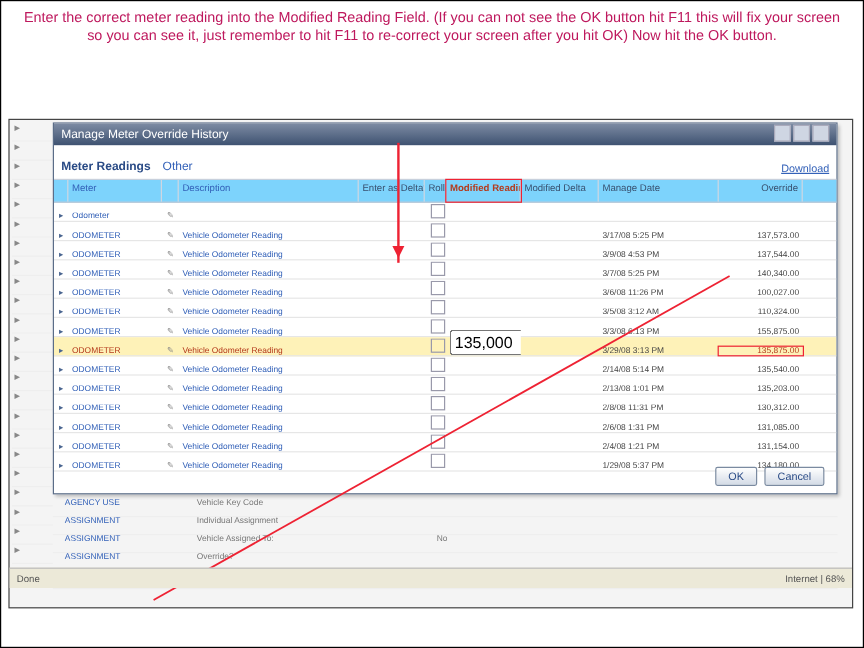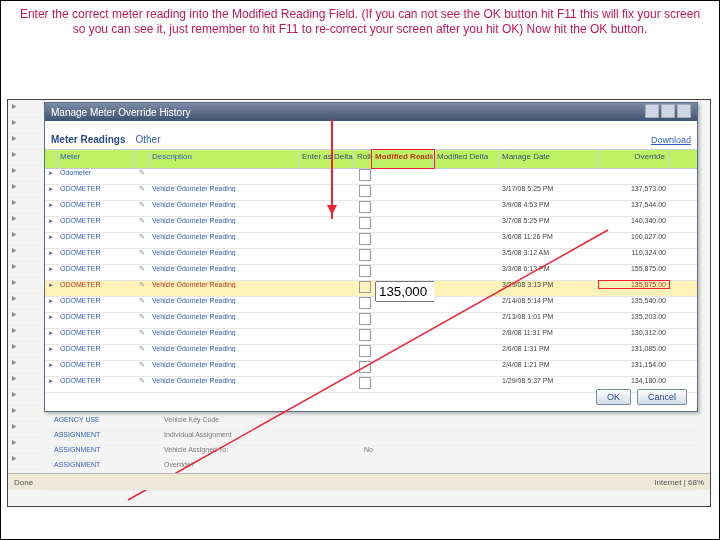--- a/index.html
+++ b/index.html
@@ -5,24 +5,24 @@
   html,body{margin:0;padding:0;width:720px;height:540px;font-family:Arial,Helvetica,sans-serif;font-size:11px;color:#333;background:#fff;overflow:hidden}
   .page{position:relative;width:720px;height:540px;border:1px solid #000;box-sizing:border-box}
   .heading{font-weight:normal;color:#be185d;font-size:12px;text-align:center;line-height:1.25;padding:6px 18px 6px 18px}
   .shot{position:absolute;left:6px;right:8px;top:98px;bottom:32px;border:1px solid #444;background:#f4f4f4;box-sizing:border-box}
   .dialog{position:absolute;left:36px;right:12px;top:2px;height:310px;border:1px solid #5b6d88;background:#fff;box-shadow:2px 2px 3px rgba(0,0,0,.25);box-sizing:border-box}
   .titlebar{height:18px;background:linear-gradient(#7d8ba3,#3e5271);color:#fff;font-size:10px;display:flex;align-items:center;padding:0 6px;justify-content:space-between}
   .titlebar .winbtns span{display:inline-block;width:12px;height:12px;border:1px solid #aab;background:#cfd6e3;margin-left:2px}
   .panel-head{display:flex;gap:10px;align-items:flex-end;height:20px;padding:4px 6px;border-bottom:1px solid #c8d0dc;font-size:10px}
   .panel-head .section{color:#2a4b86;font-weight:bold}
   .panel-head .link{color:#3361b8;text-decoration:underline;margin-left:auto;font-size:9px}
-  .colhead{display:flex;height:18px;background:#bef264;font-size:8px;color:#38506f;border-bottom:1px solid #c2c9d4}
+  .colhead{display:flex;height:18px;background:#7dd3fc;font-size:8px;color:#38506f;border-bottom:1px solid #c2c9d4}
   .colhead>div{border-right:1px solid #cfd6e1;padding:2px 3px;box-sizing:border-box;overflow:hidden;white-space:nowrap}
   .rows{height:225px;overflow:hidden}
-  .row{display:flex;height:15px;font-size:7px;color:#444;border-bottom:1px solid #e6e6e6;align-items:flex-start}
+  .row{display:flex;height:15px;font-size:7px;color:#444;border-bottom:1px solid #e6e6e6;align-items:flex-end}
   .row>div{padding:0 3px;box-sizing:border-box;overflow:hidden;white-space:nowrap}
   .row.sel{background:#fef2b8}
   .c-a{width:12px;text-align:center;color:#4a6590}
   .c-b{width:78px;color:#3361b8}
   .c-c{width:14px;color:#888;text-align:center}
   .c-d{width:150px;color:#3361b8}
   .c-e{width:55px}
   .c-f{width:18px}
   .c-f .chk{display:inline-block;width:10px;height:10px;border:1px solid #99a;margin-left:2px}
   .c-g{width:62px}

